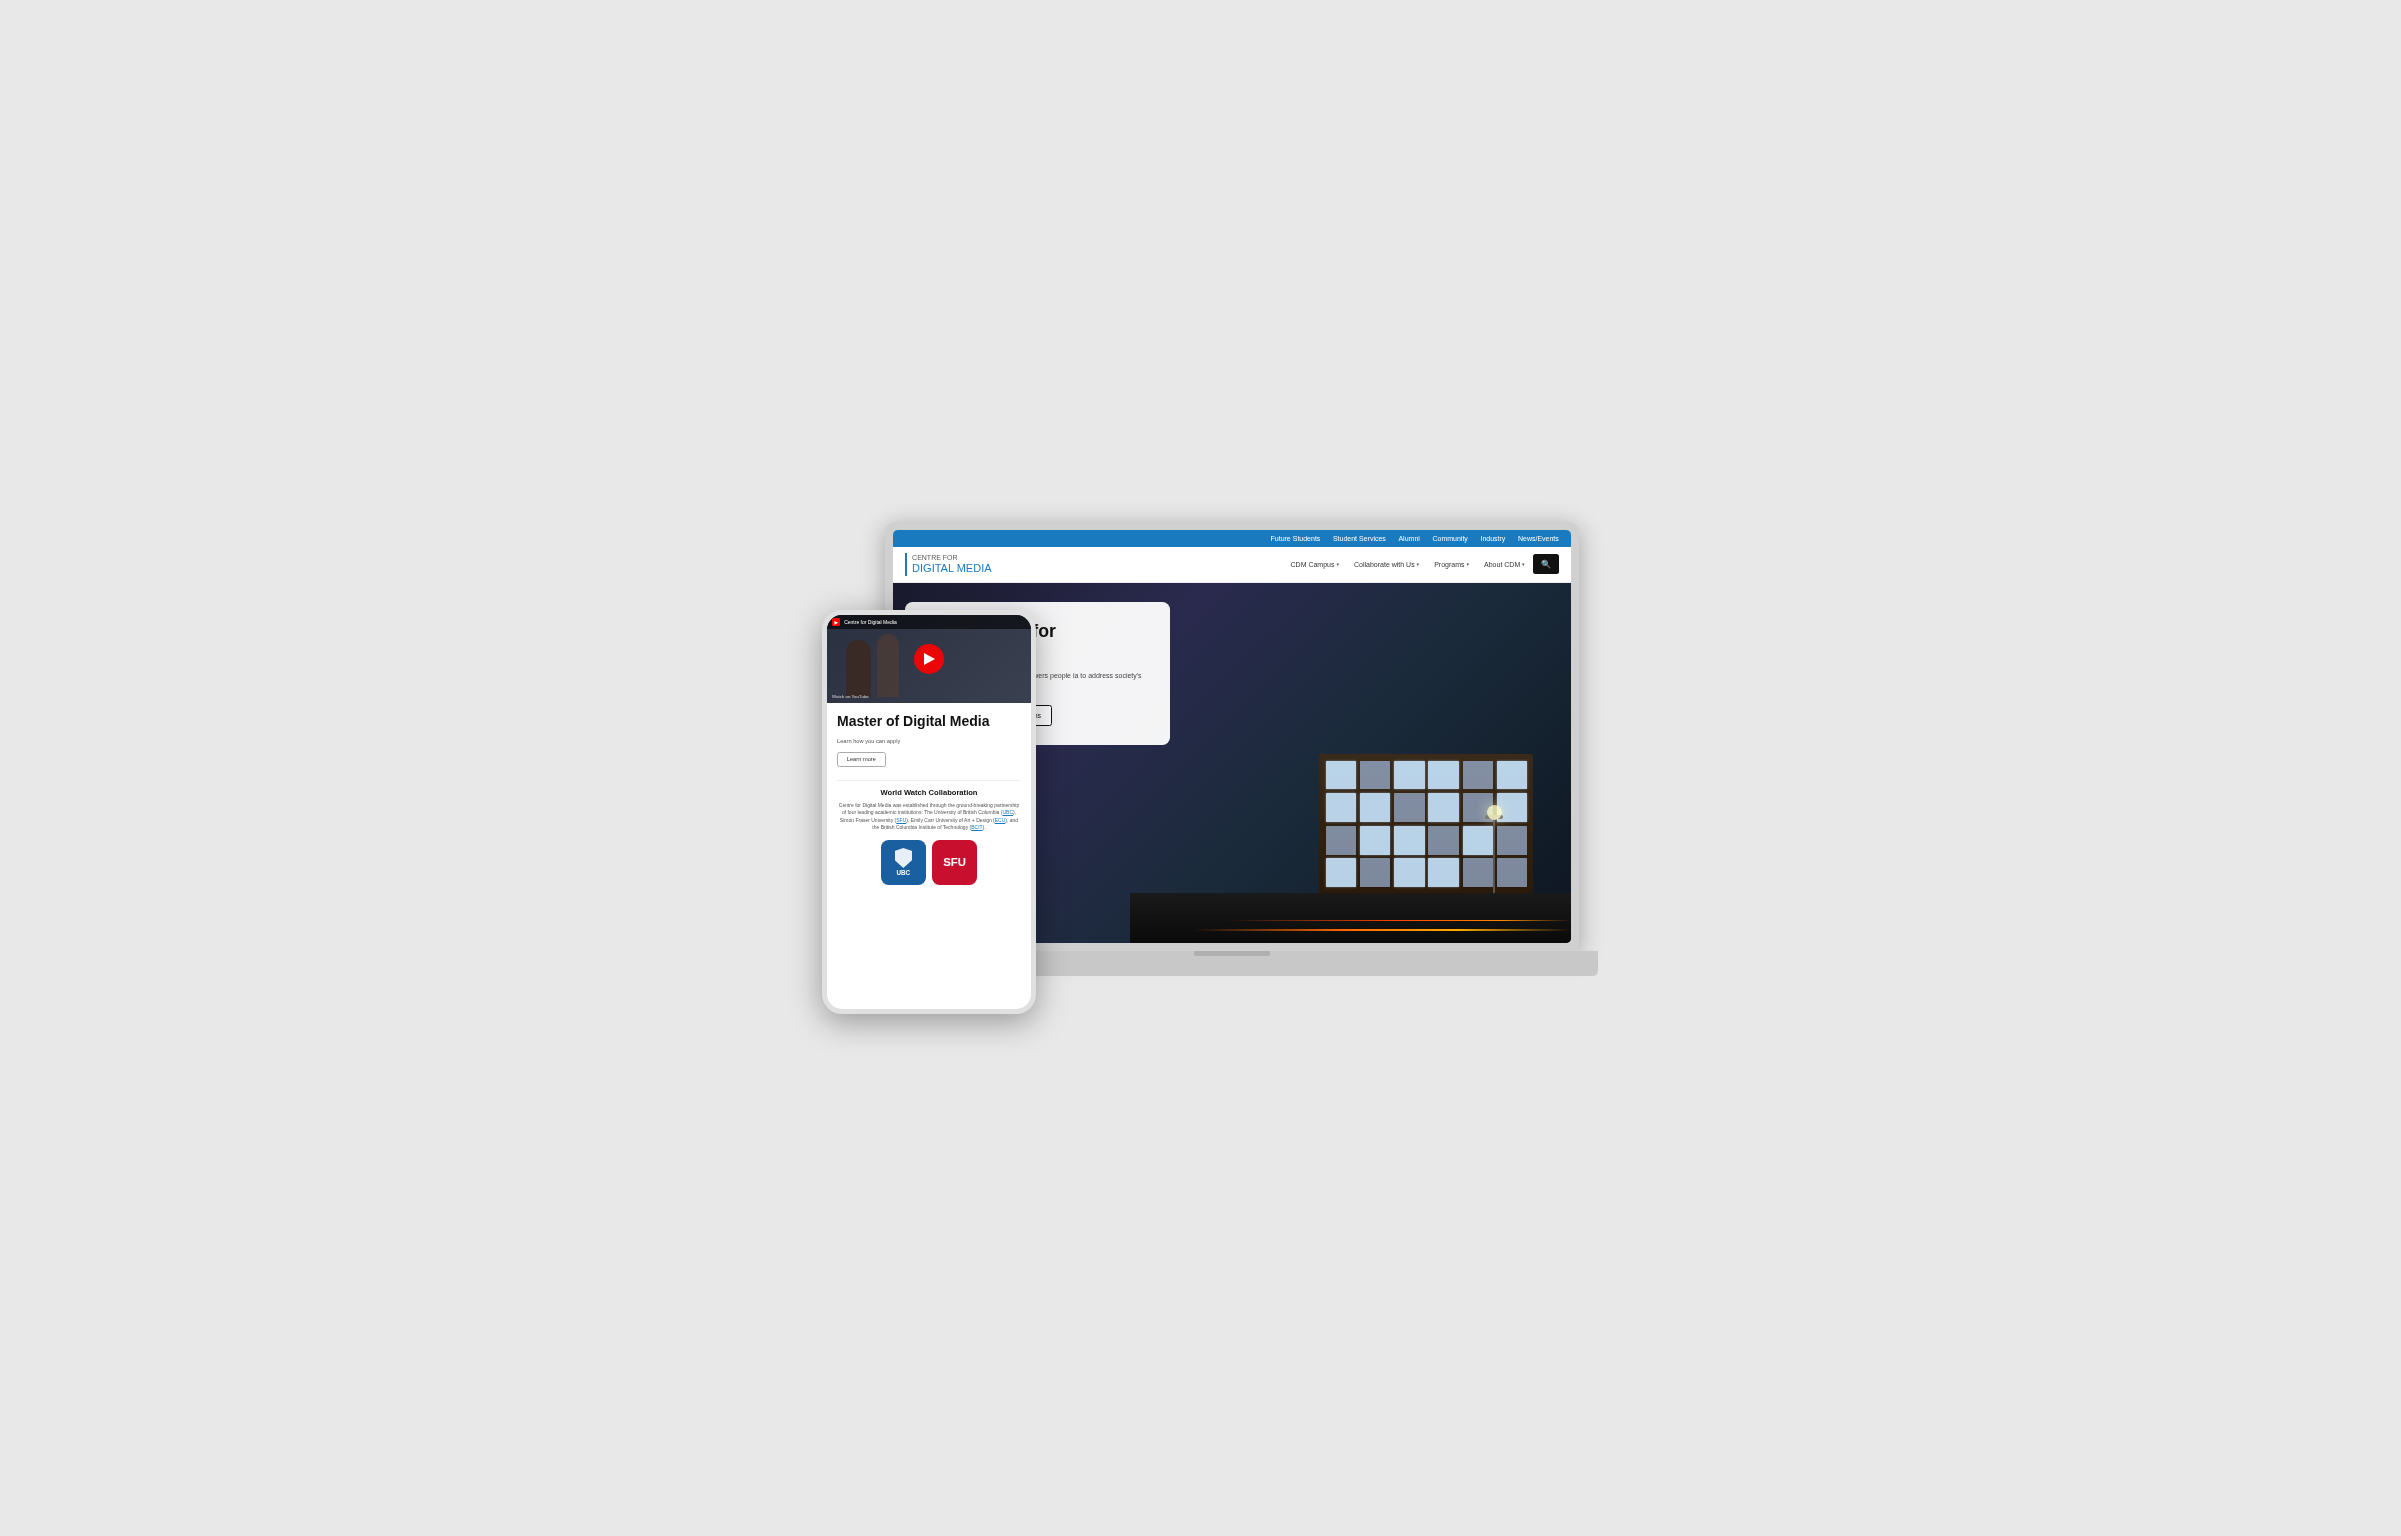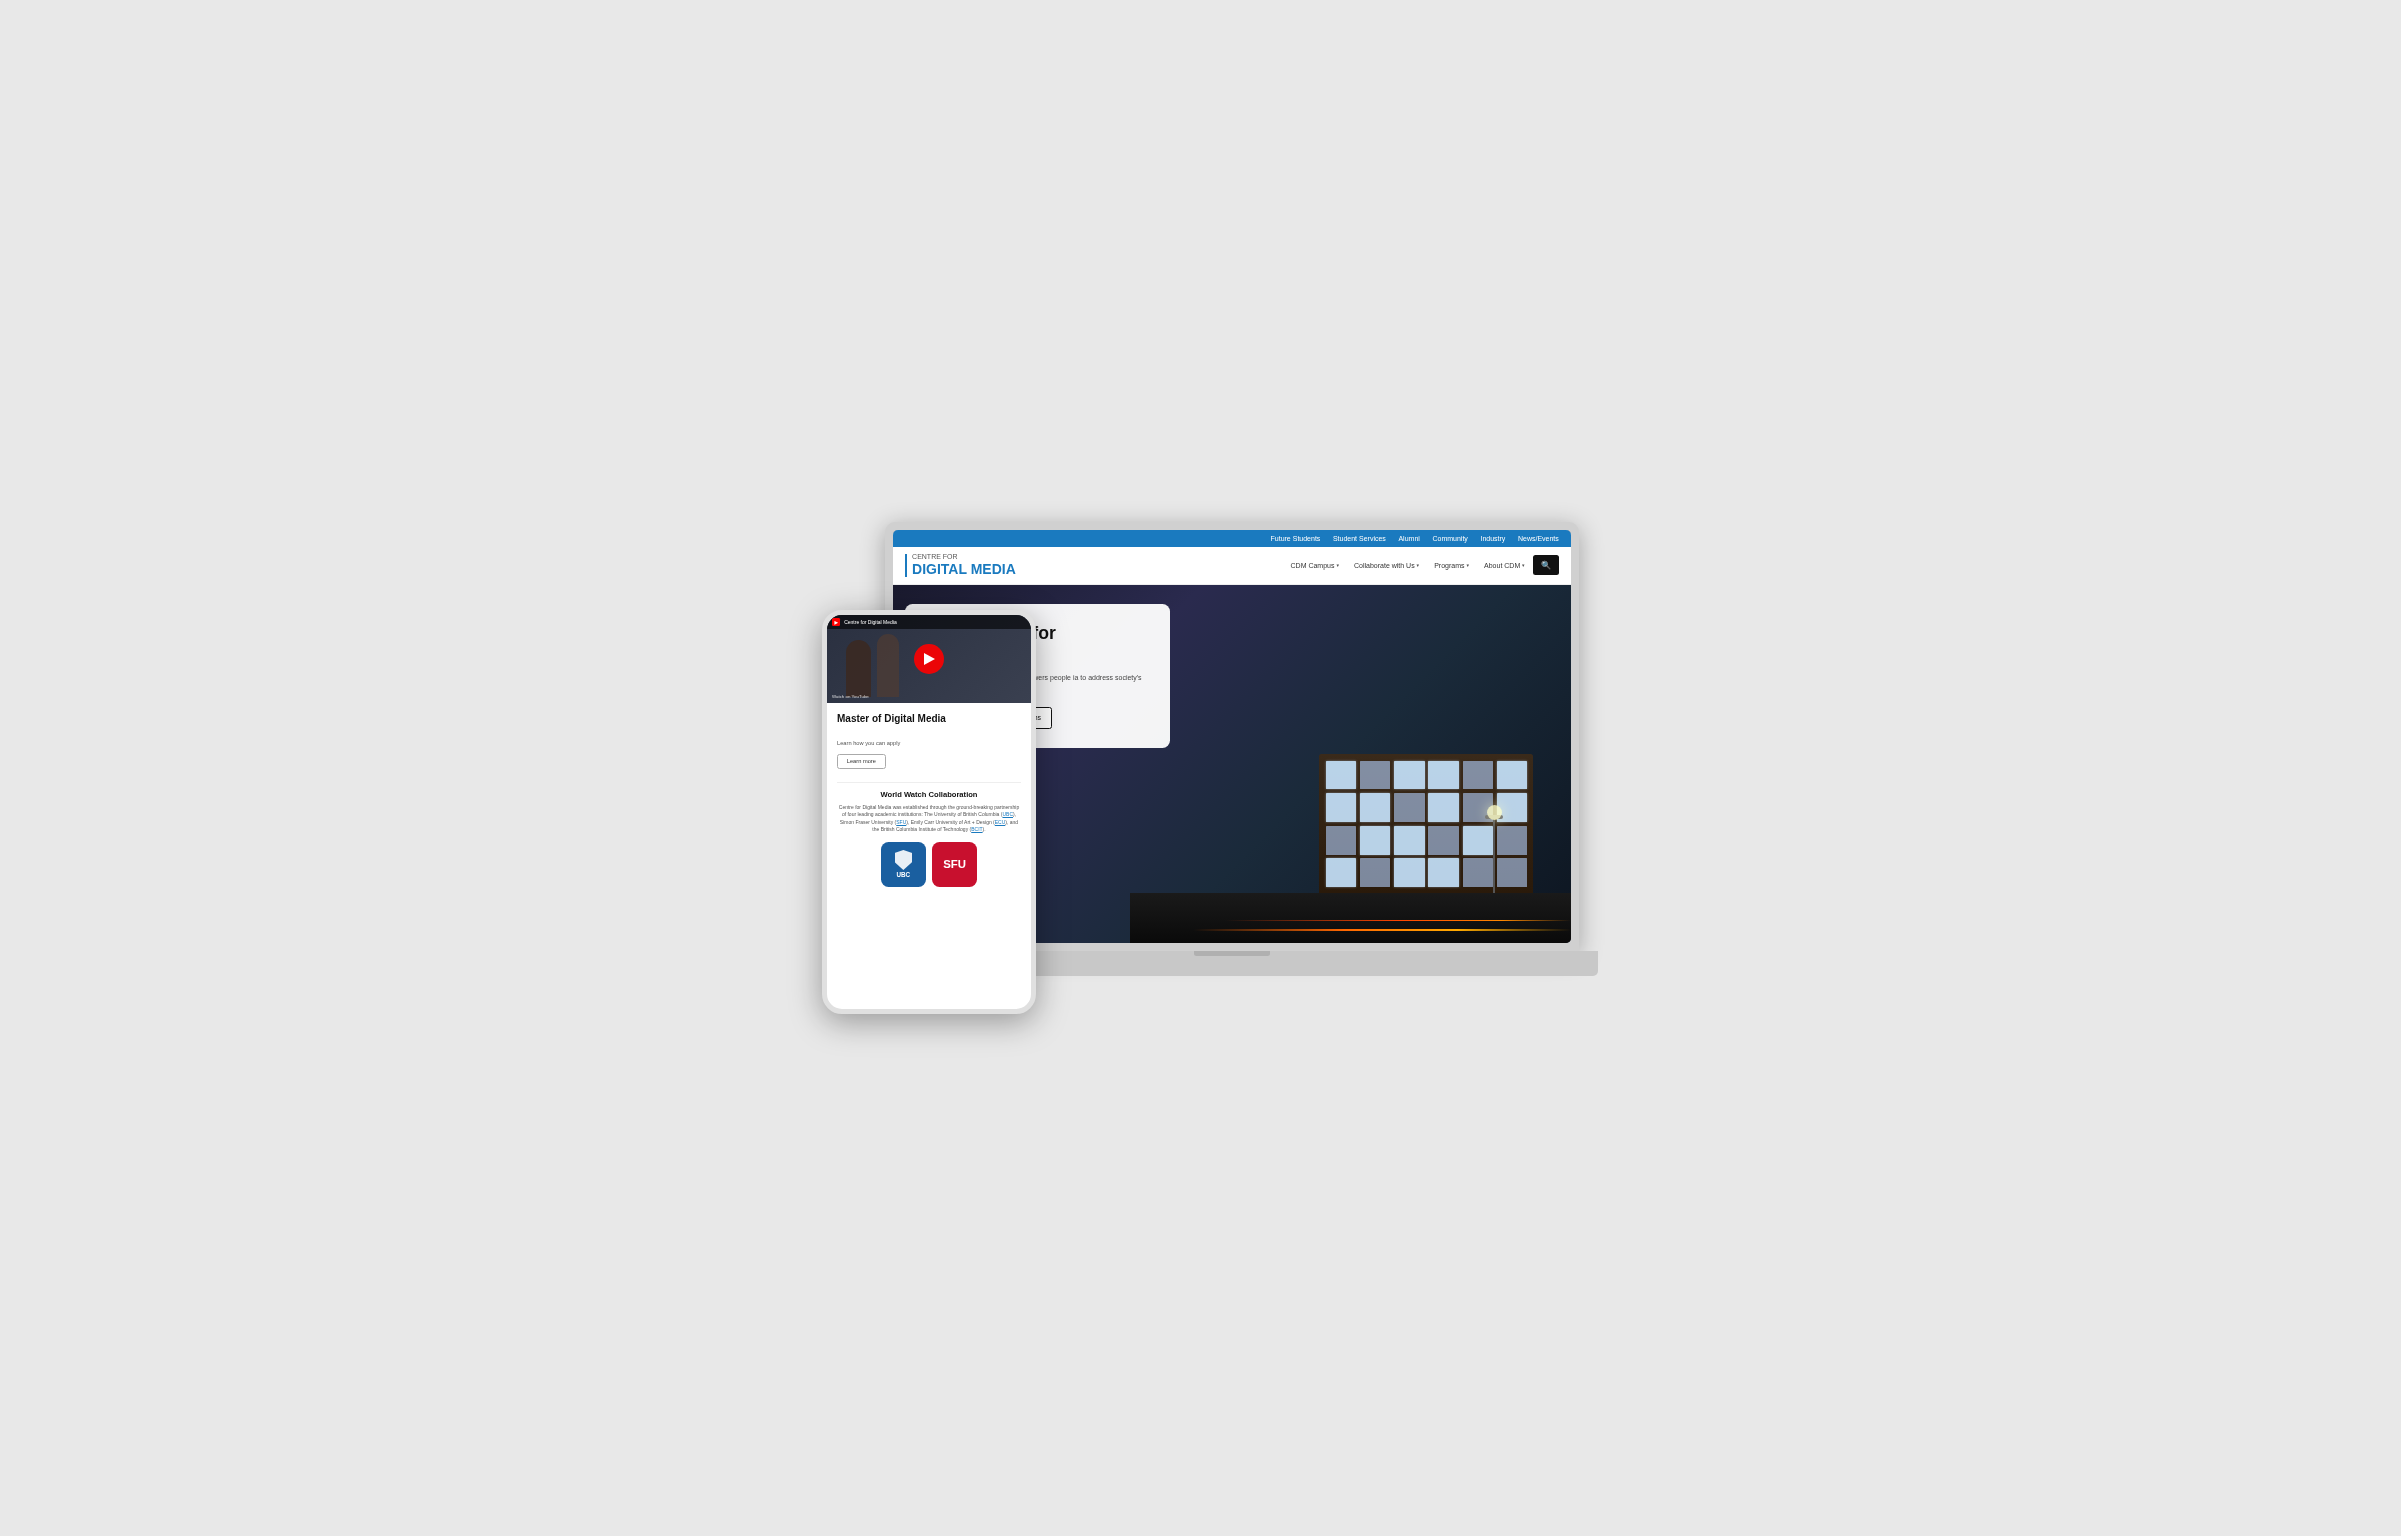--- a/index.html
+++ b/index.html
@@ -127,23 +127,23 @@
       line-height: 1.2;
     }
 
     .logo-text .line1 {
       font-size: 7px;
       color: #555;
       font-weight: normal;
     }
 
     .logo-text .line2 {
-      font-size: 14px;
+      font-size: 11px;
       color: #1a7abf;
-      font-weight: bold;
+      font-weight: normal;
     }
 
     .main-nav {
       display: flex;
       align-items: center;
       gap: 2.5px;
     }
 
     .main-nav-item {
       color: #333;
@@ -459,24 +459,24 @@
     }
 
     
     .phone-content {
       padding: 10px;
       flex: 1;
       overflow: hidden;
     }
 
     .phone-section-title {
-      font-size: 10px;
+      font-size: 14px;
       font-weight: bold;
       color: #111;
-      margin-bottom: 16px;
+      margin-bottom: 9px;
     }
 
     .phone-section-sub {
       font-size: 5.7px;
       color: #555;
       margin-bottom: 7.6px;
     }
 
     .learn-more-btn {
       border: 0.6px solid #aaa;

